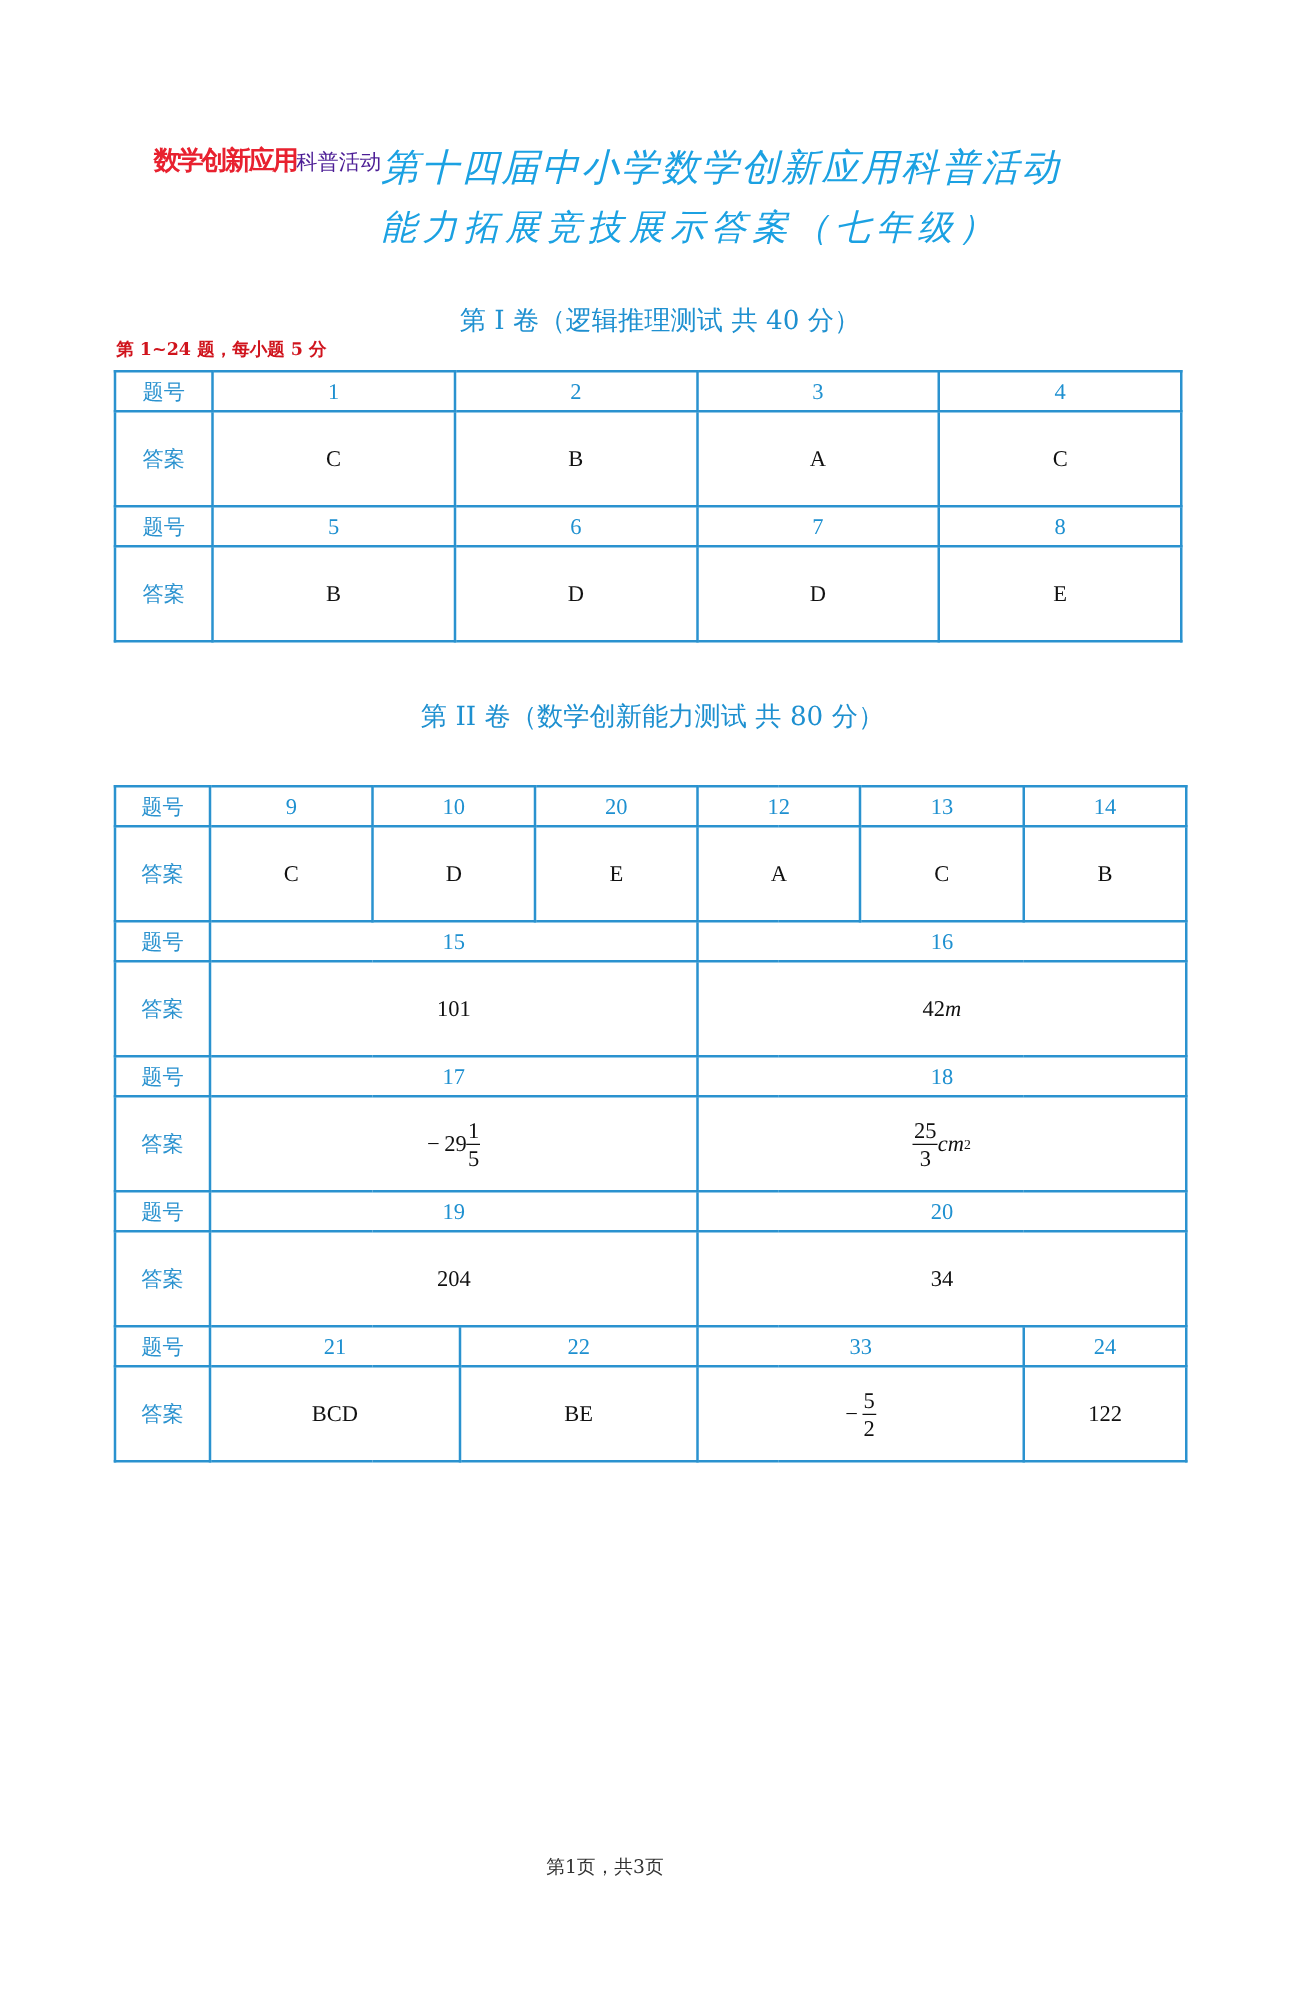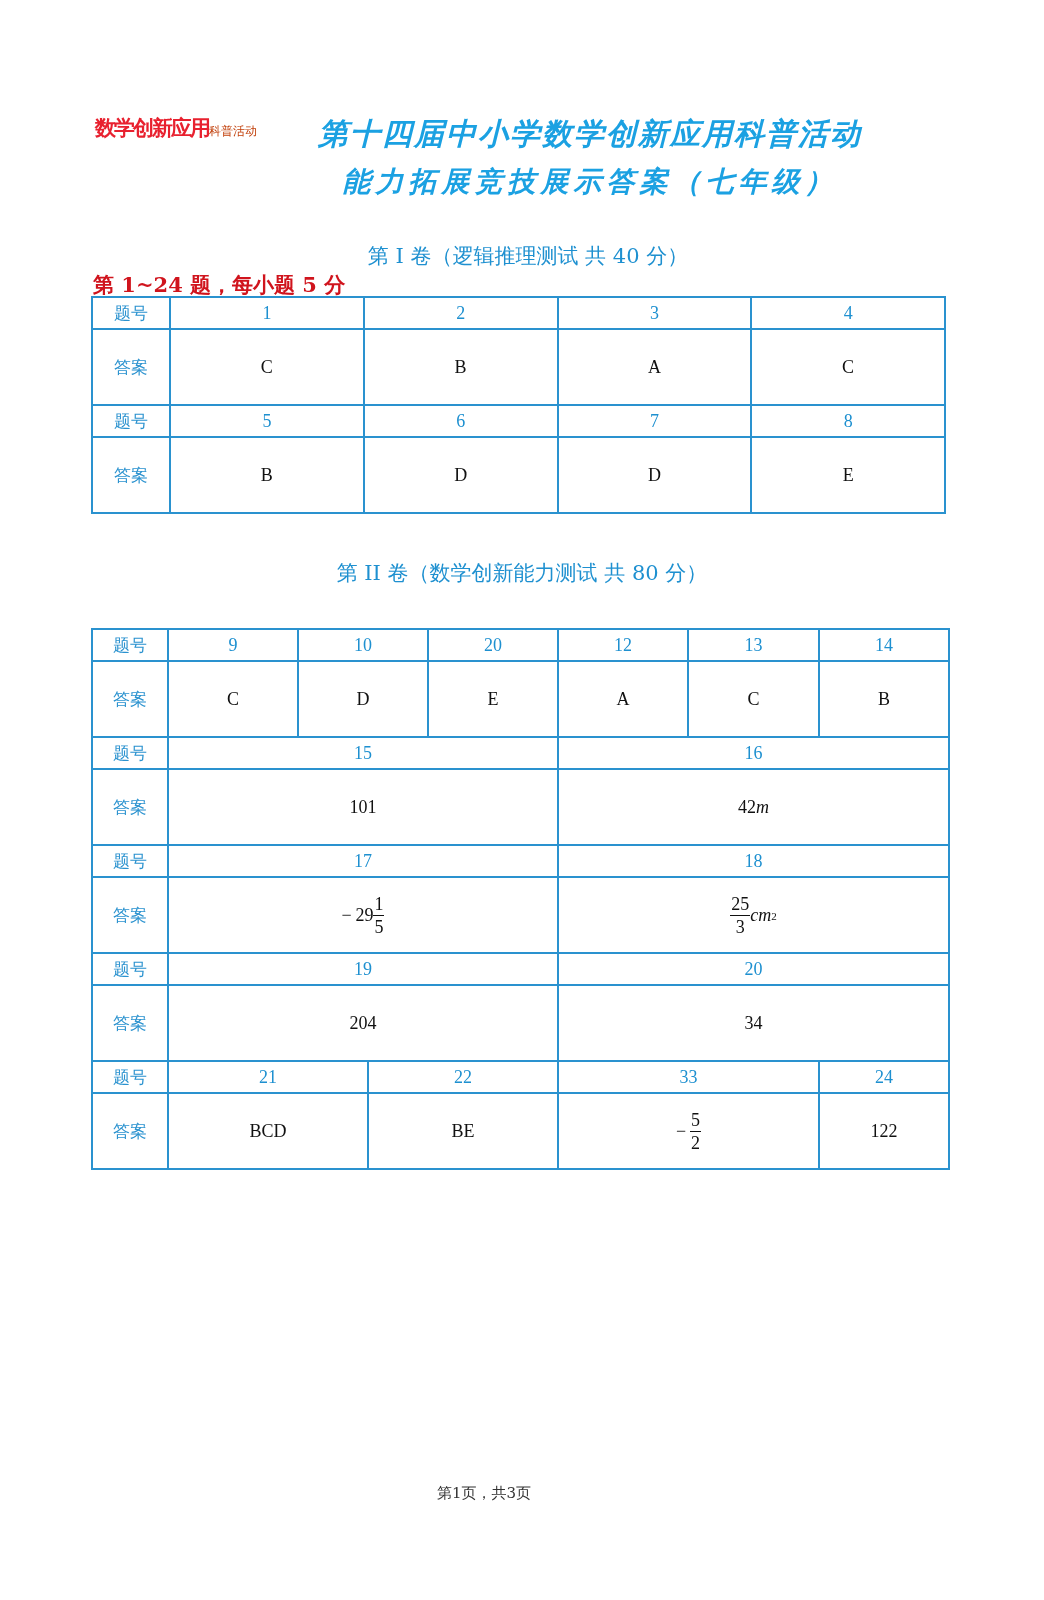--- a/index.html
+++ b/index.html
@@ -3,32 +3,32 @@
   <meta charset="utf-8">
   <style>
     * { box-sizing: border-box; margin: 0; padding: 0; }
     html, body { width: 1044px; height: 1600px; background: #ffffff; }
     body { position: relative; font-family: "Liberation Serif", "DejaVu Serif", serif; color: #000; overflow: hidden; }
 
     .logo { position: absolute; left: 95px; top: 112px; width: 205px; height: 90px; }
     .logo-word { font-family: "Liberation Sans", "DejaVu Sans", sans-serif; font-weight: bold; font-size: 58px; letter-spacing: -3px; line-height: 58px; white-space: nowrap; }
     .logo-word span { display: inline-block; }
     .logo-sub { margin-top: 2px; white-space: nowrap; font-family: "DejaVu Sans", sans-serif; }
-    .logo-sub .big { color: #e8212f; font-weight: bold; font-size: 21px; letter-spacing: -2px; }
-    .logo-sub .small { color: #c2410c; font-size: 12px; }
-
-    .title { position: absolute; left: 305px; width: 570px; text-align: center; color: #1ba1e2; font-family: "DejaVu Serif", serif; font-weight: bold; font-style: italic; white-space: nowrap; }
+    .logo-sub .big { color: #e8212f; font-weight: bold; font-size: 21px; letter-spacing: -2px; margin-left: 28px; }
+    .logo-sub .small { color: #4c1d95; font-size: 17px; }
+
+    .title { position: absolute; left: 305px; width: 570px; text-align: left; color: #1ba1e2; font-family: "DejaVu Serif", serif; font-weight: normal; font-style: italic; white-space: nowrap; }
     .title1 { top: 114px; font-size: 30px; letter-spacing: 2px; }
     .title2 { top: 163px; font-size: 28px; letter-spacing: 5px; }
 
     .section-title { position: absolute; left: 0; width: 1044px; text-align: center; color: #1e90d0; font-size: 21px; font-family: "DejaVu Serif", serif; }
     .sec1 { top: 242px; left: 6px; }
     .sec2 { top: 559px; left: 0; }
 
-    .note { position: absolute; left: 93px; top: 271px; color: #d0141d; font-weight: bold; font-size: 21px; font-family: "DejaVu Serif", serif; }
+    .note { position: absolute; left: 93px; top: 271px; color: #d0141d; font-weight: bold; font-size: 14px; font-family: "DejaVu Serif", serif; }
 
     table { position: absolute; border-collapse: collapse; table-layout: fixed; }
     td { border: 2px solid #2a92cf; text-align: center; vertical-align: middle; font-size: 18px; }
     td.lbl { color: #2a92cf; font-family: "DejaVu Sans", sans-serif; font-size: 17px; margin-top: 37px; }
     td.num { color: #1e90d0; font-size: 18px; }
     td.ans { color: #111; font-size: 18px; }
     tr.hrow td { height: 32px; }
     tr.arow td { height: 76px; }
 
     #t1 { left: 91px; top: 296px; width: 855px; }

